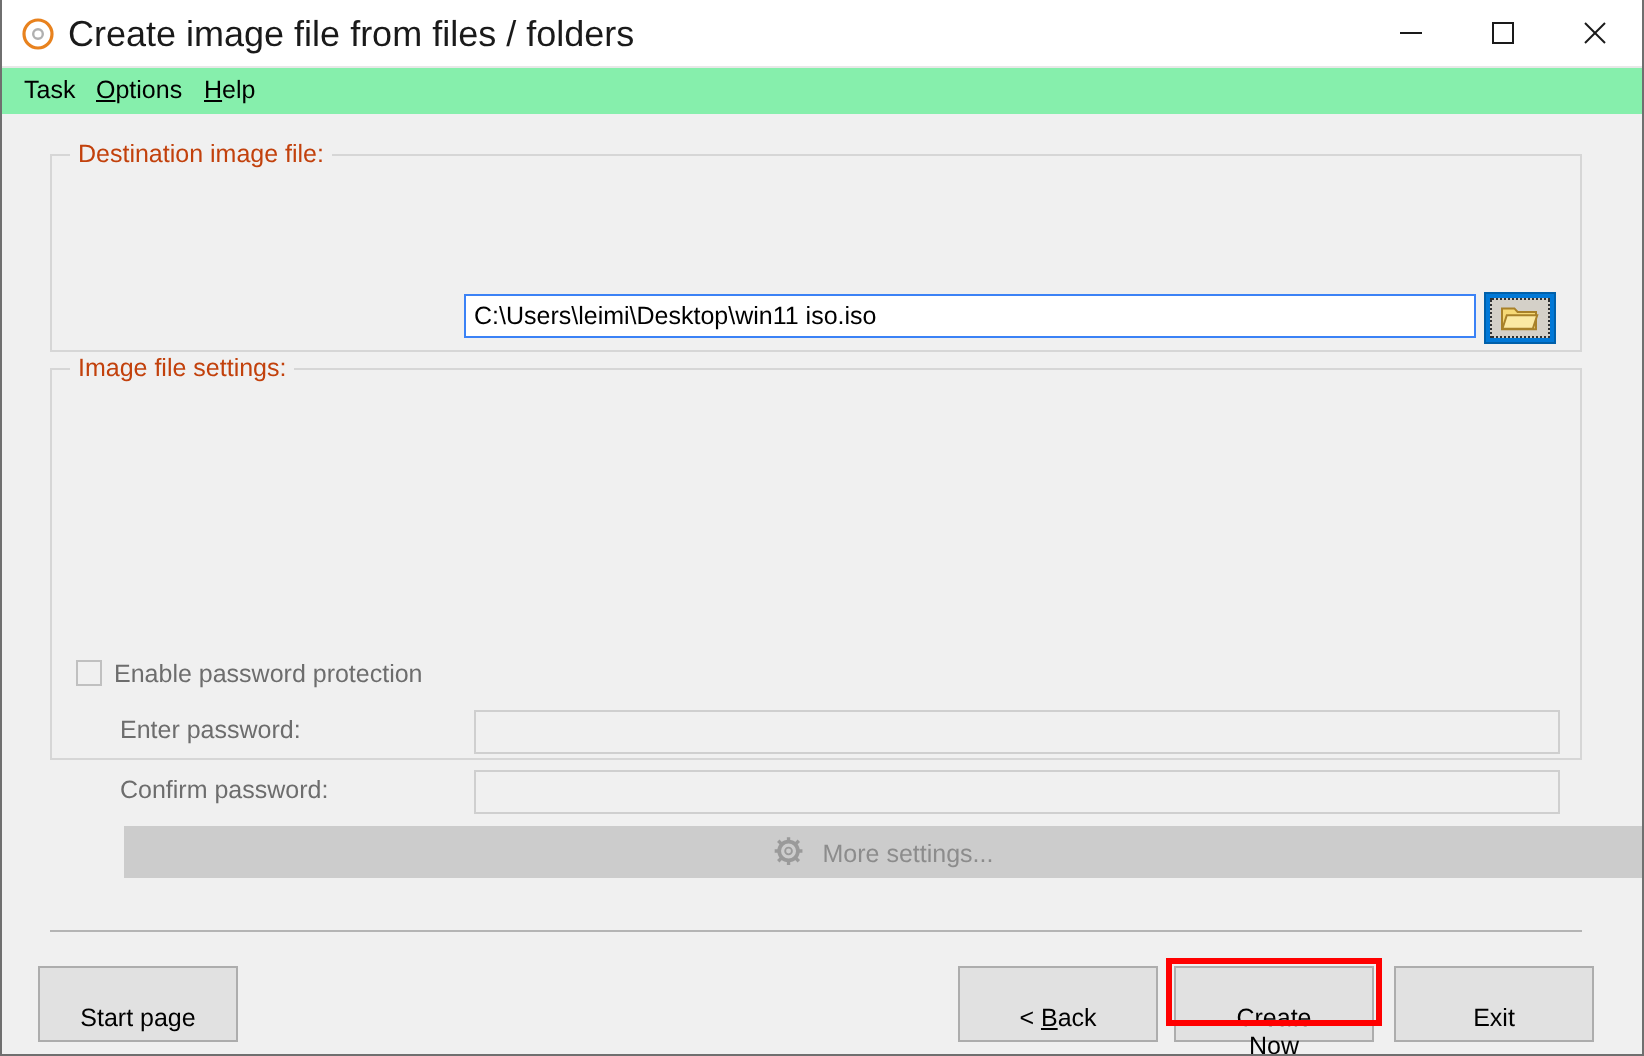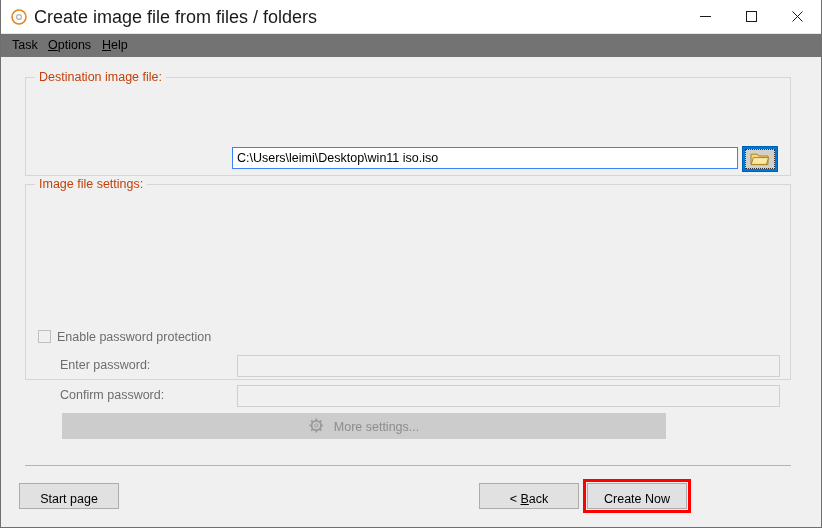--- a/index.html
+++ b/index.html
@@ -59,21 +59,21 @@
   .wbtn svg { display: block; margin: 0 auto; }
   #btn-min { right: 93px; }
   #btn-max { right: 47px; }
   #btn-close { right: 1px; }
 
   
   #menubar {
     position: absolute;
     left: 0; top: 34px;
     width: 820px; height: 23px;
-    background: #737373;
+    background: #86efac;
   }
   .menu-item {
     position: absolute;
     top: 3px;
     height: 17px;
     line-height: 17px;
     font-size: 12.5px;
     color: #000;
     padding: 0 3px;
     white-space: nowrap;
@@ -201,21 +201,21 @@
     font-size: 12.5px;
     color: #6d6d6d;
     line-height: 18px;
     white-space: nowrap;
   }
 
   
   #more-settings {
     position: absolute;
     left: 36px; top: 228px;
-    width: 604px; height: 26px;
+    width: 759px; height: 26px;
     background: #cccccc;
     border: 1px solid #cccccc;
     cursor: default;
     padding: 0;
   }
   #ms-inner {
     position: absolute;
     left: 50%; top: 4px;
     transform: translateX(-50%);
     display: flex;
@@ -236,21 +236,21 @@
     background: #b4b4b4;
   }
   .btn {
     position: absolute;
     background: #e1e1e1;
     border: 1px solid #adadad;
     font-family: "Liberation Sans", sans-serif;
     font-size: 12.5px;
     color: #000;
     cursor: default;
-    padding: 8px;
+    padding: 18px;
     text-align: center;
   }
   .btn u { text-decoration: underline; }
   #btn-startpage { left: 18px; top: 426px; width: 100px; height: 26px; }
   #btn-back  { left: 478px; top: 426px; width: 100px; height: 26px; }
   #btn-create { left: 586px; top: 426px; width: 100px; height: 26px; }
   #btn-exit  { left: 696px; top: 426px; width: 100px; height: 26px; }
 
   
   #create-highlight {
@@ -370,15 +370,18 @@
 
     <button class="btn" id="btn-back"><span>&lt; </span><u>B</u><span>ack</span>
     </button>
 
     <button class="btn" id="btn-create">
       <span>Create Now</span>
     </button>
 
     <div id="create-highlight"></div>
 
+    <button class="btn" id="btn-exit">
+      <span>Exit</span>
+    </button>
 
   </div>
 </div>
 
 </body></html>

